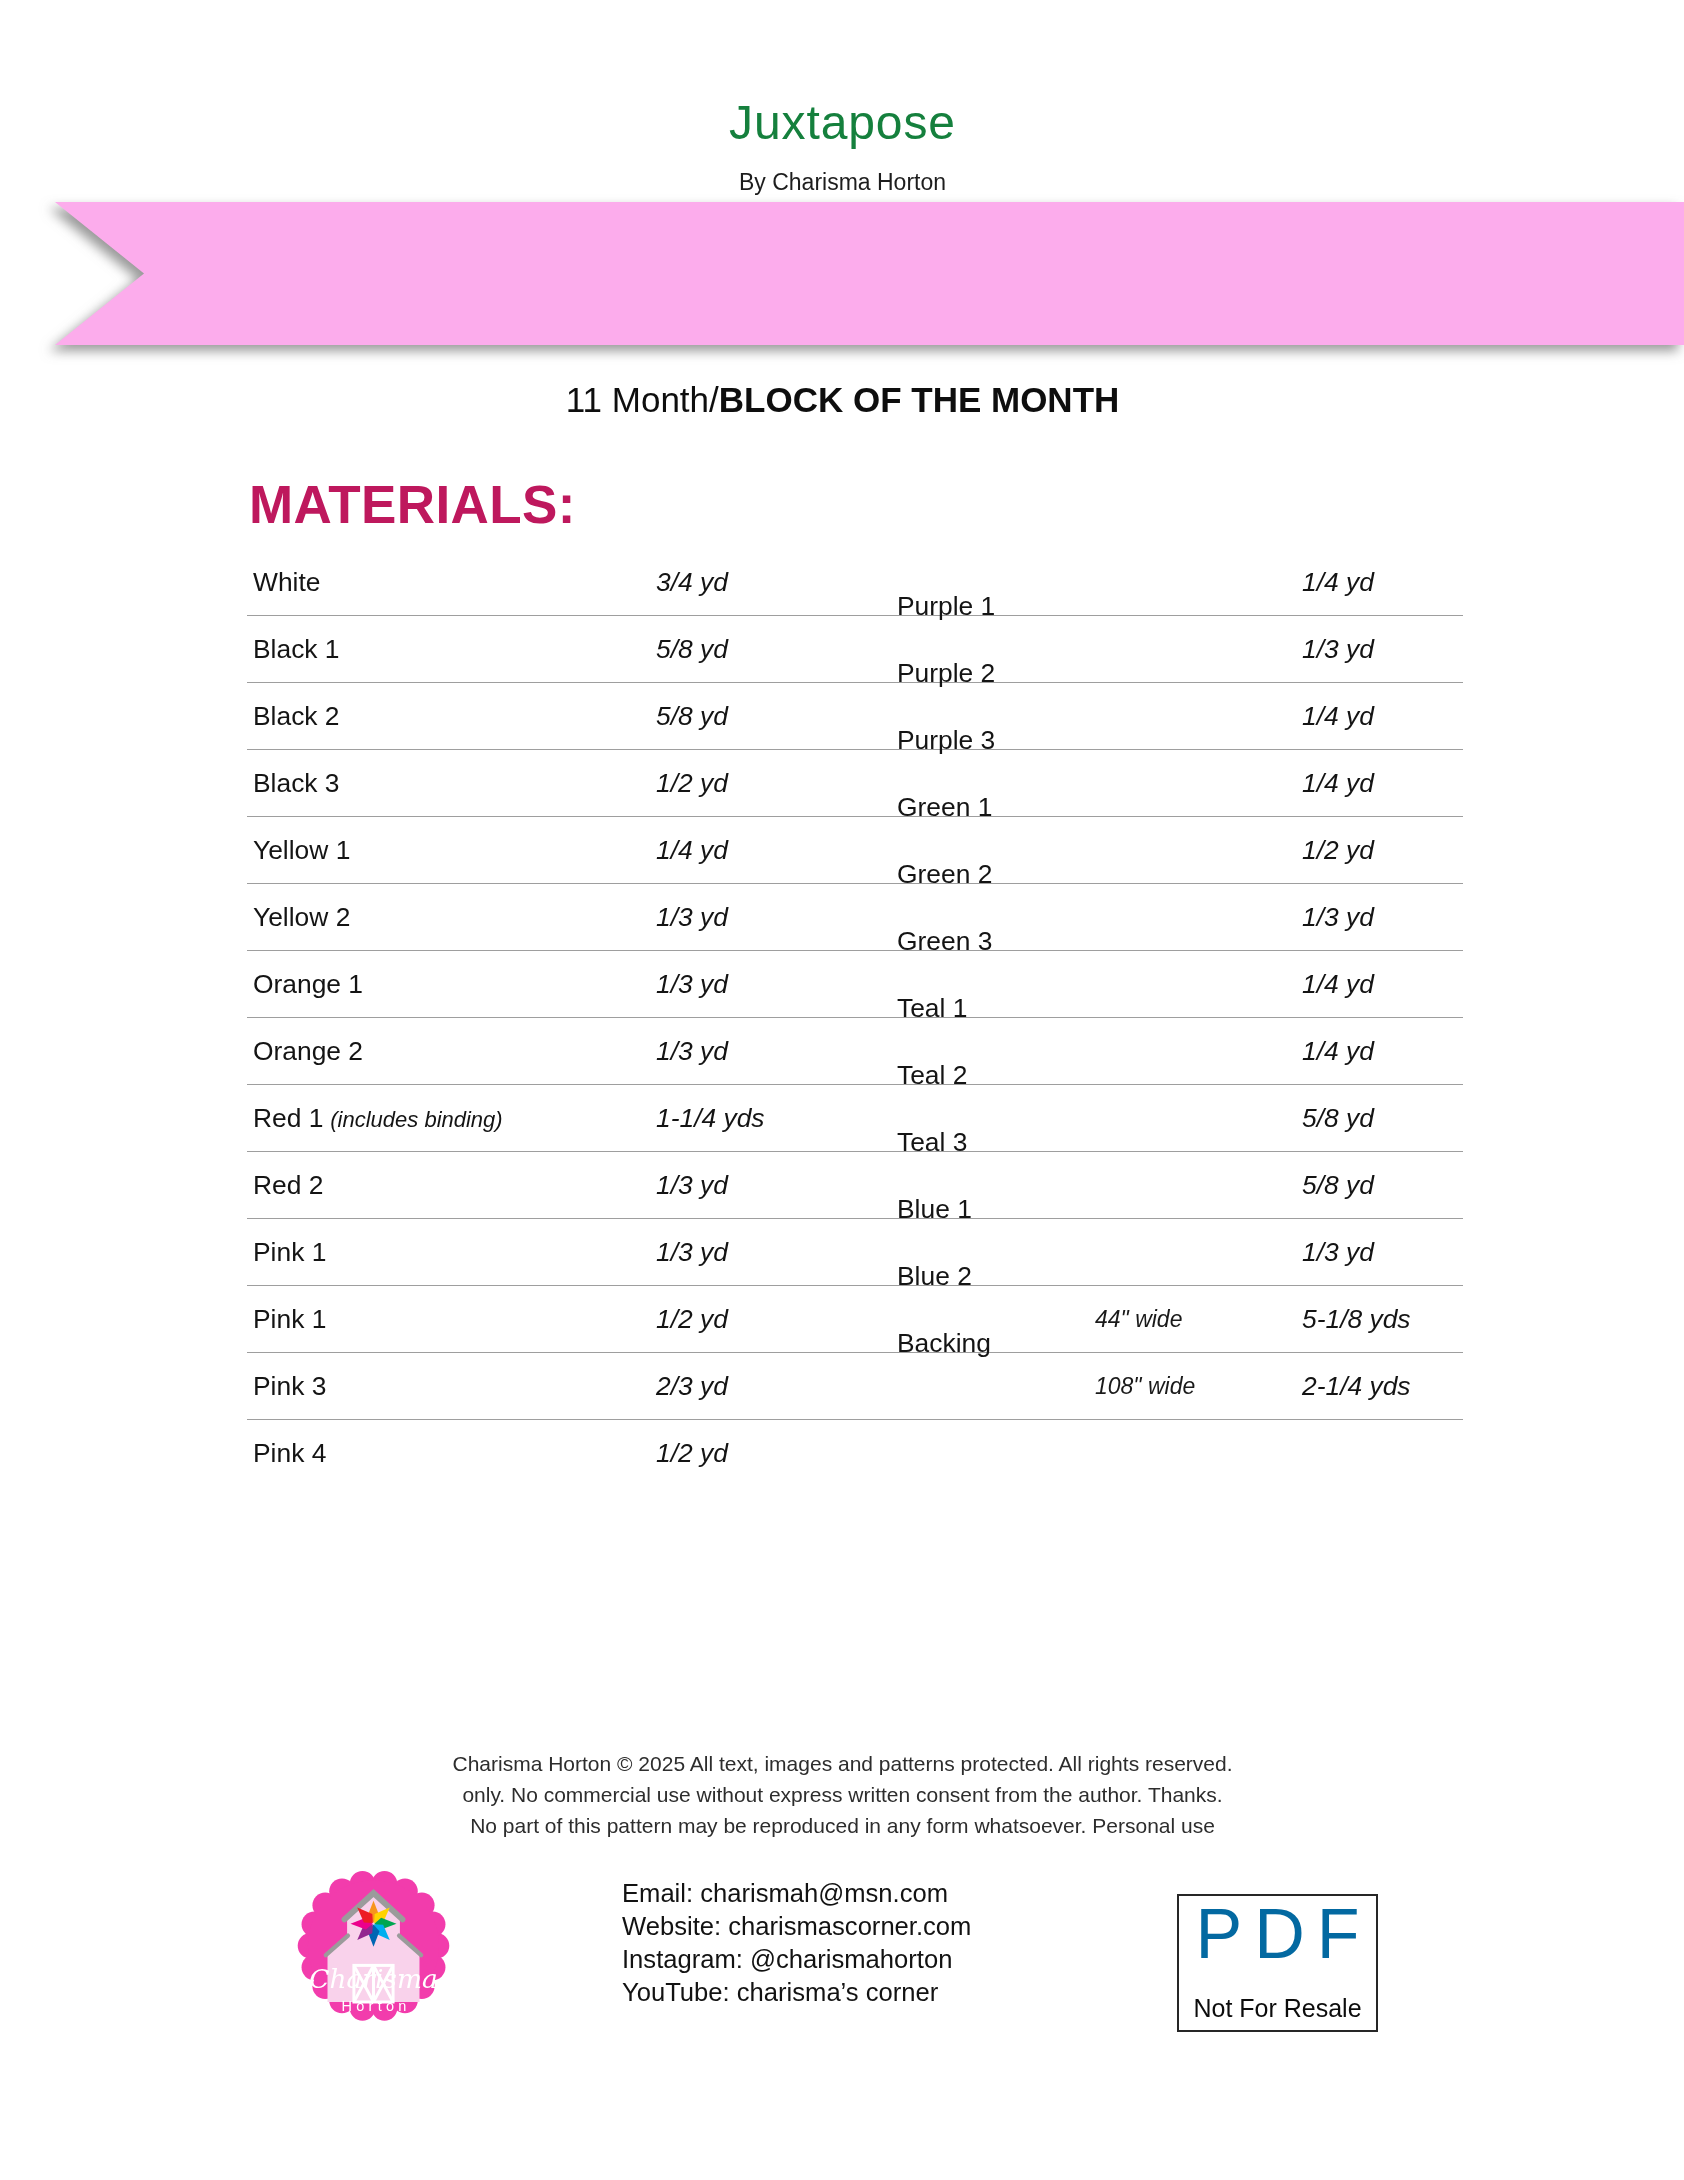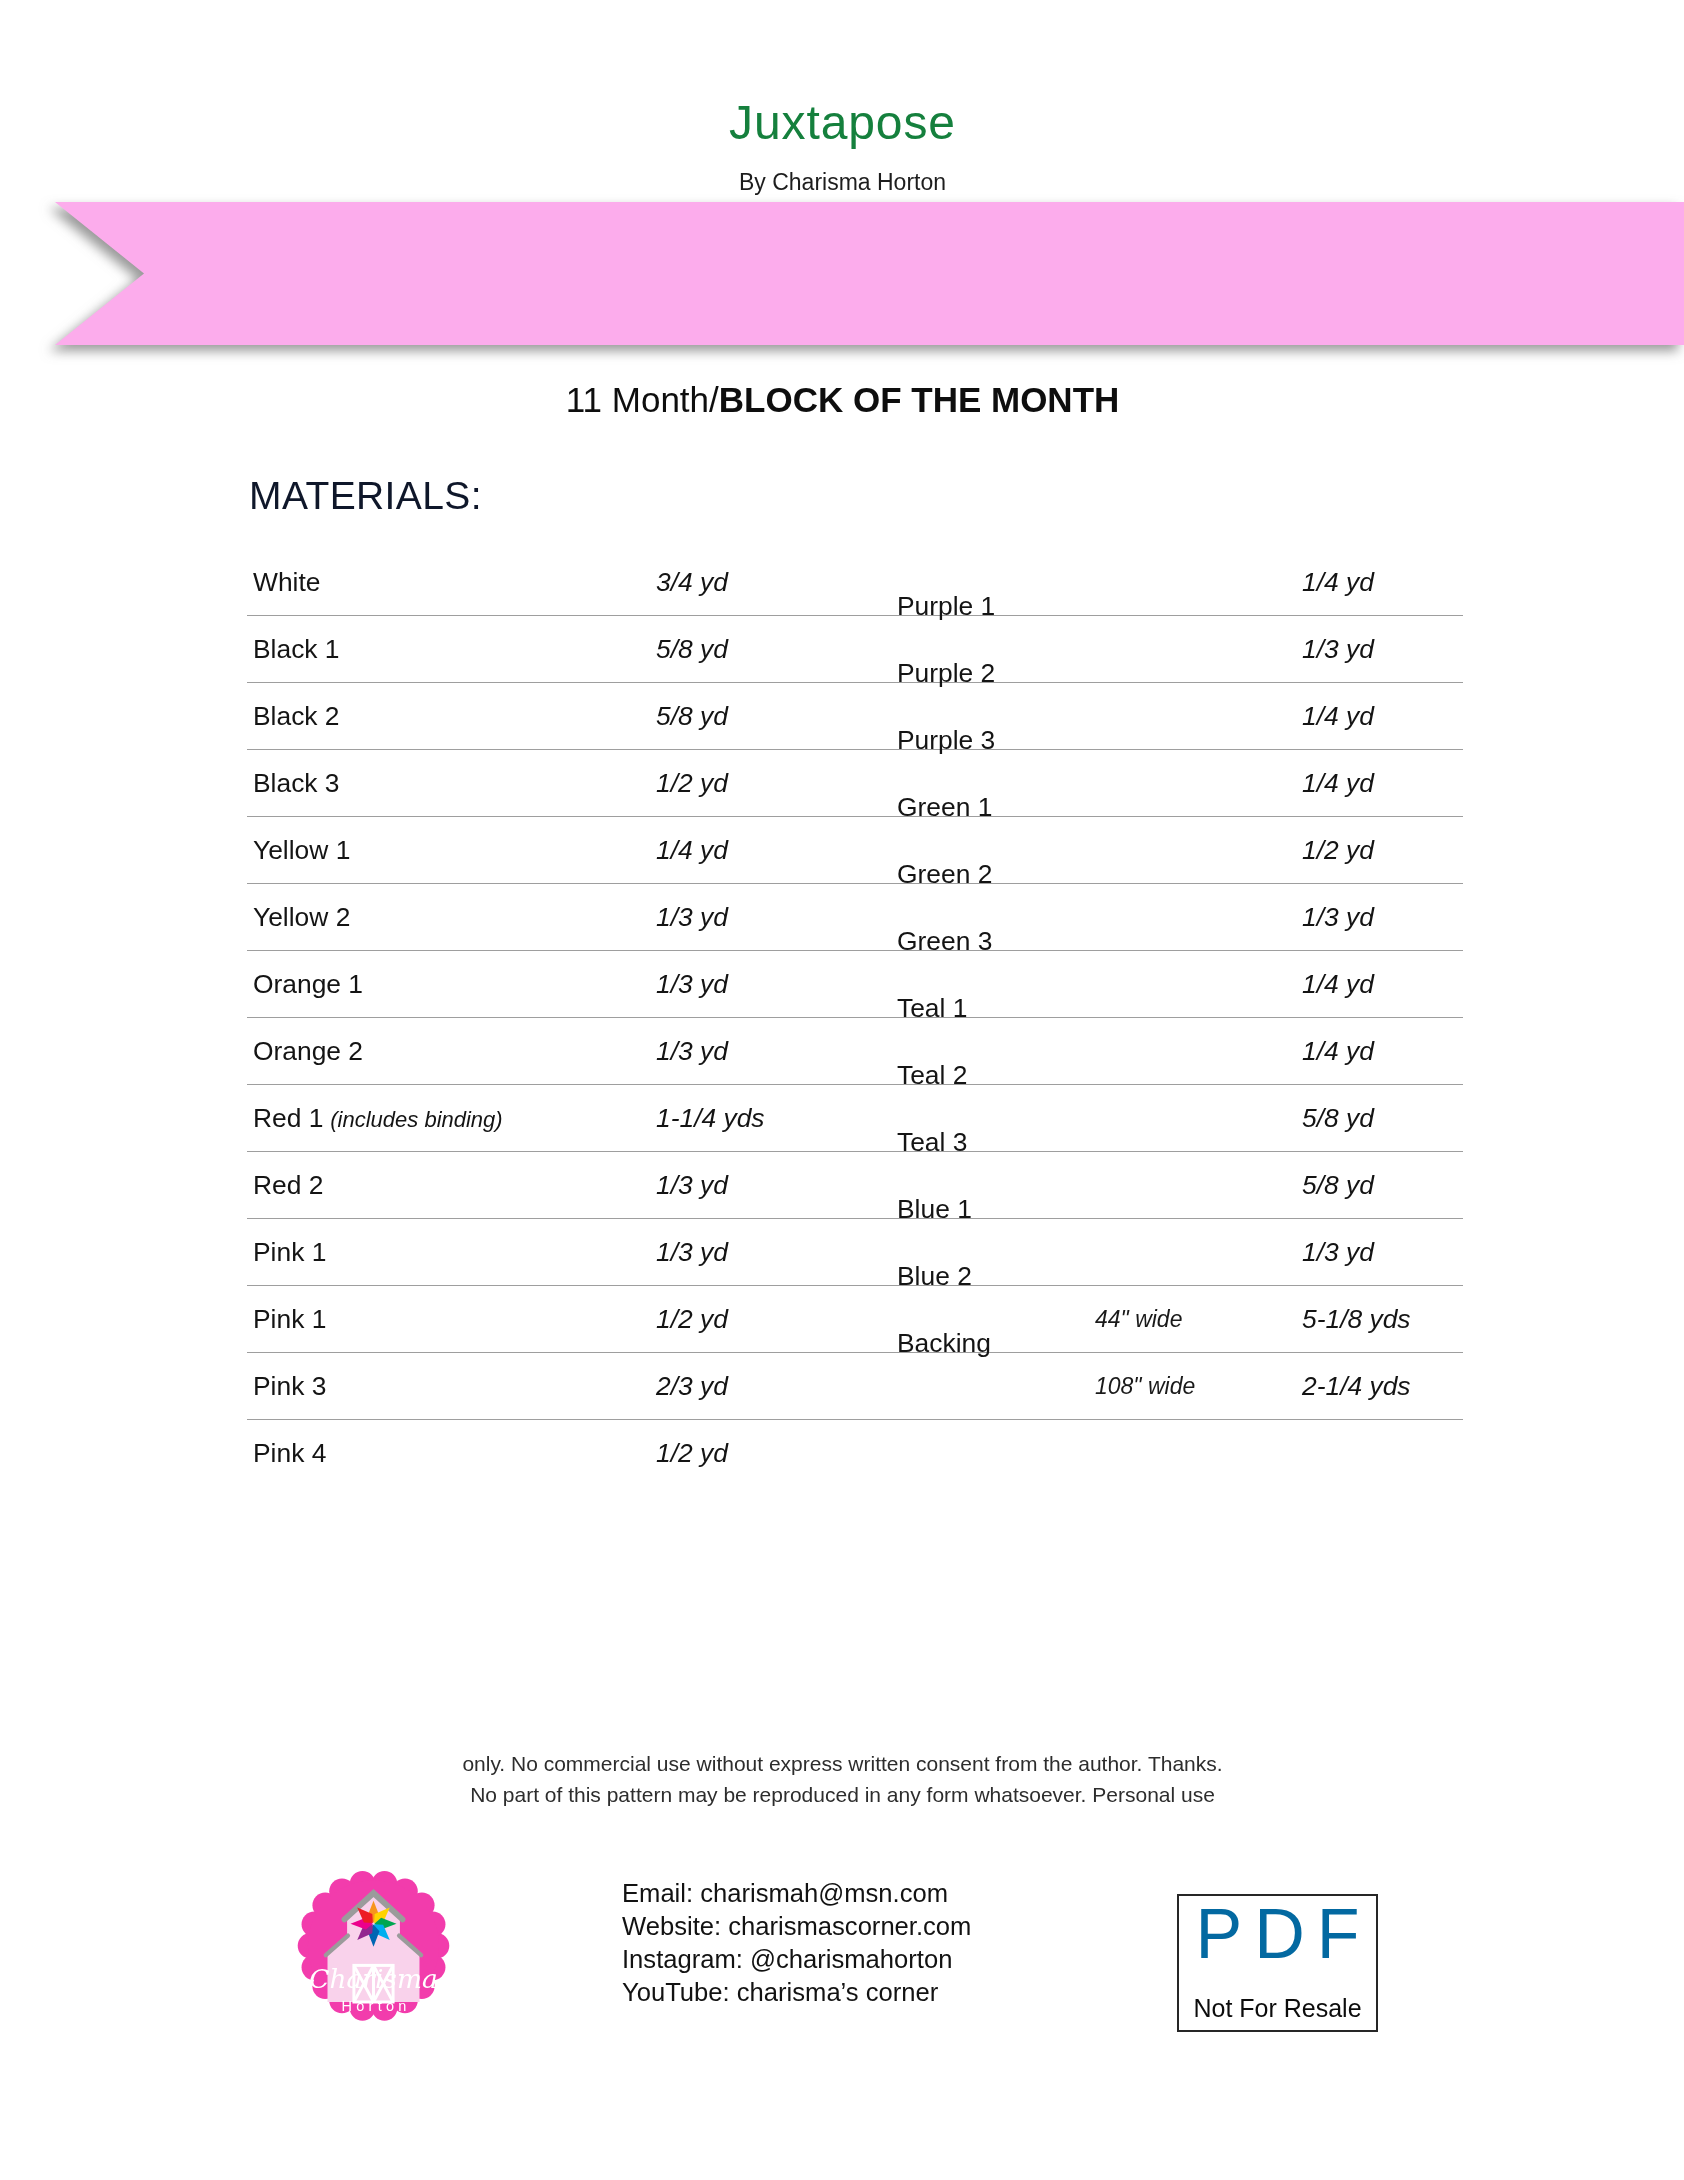--- a/index.html
+++ b/index.html
@@ -27,21 +27,21 @@
   }
 
   .subtitle {
     position:absolute; top:380px; left:0; width:100%;
     text-align:center; font-size:35px; color:#0e0e0e;
   }
   .subtitle .bold { font-weight:700; }
 
   .materials-heading {
     position:absolute; left:249px; top:474px; margin:0;
-    font-size:39px; font-weight:400; letter-spacing:0.4px; color:#0f172a;
+    font-size:53px; font-weight:700; letter-spacing:0.4px; color:#be185d;
   }
 
   .mat-table { position:absolute; left:247px; top:549px; width:1216px; }
   .mrow {
     display:flex; align-items:center; height:67px;
     border-bottom:1.7px solid #9e9e9e; box-sizing:border-box;
   }
   .mrow:last-child { border-bottom:none; }
   .cell { font-size:26.4px; color:#141414; white-space:nowrap; overflow:visible; }
   .c-lname  { width:409px; padding-left:6px; box-sizing:border-box; }
@@ -188,20 +188,21 @@
       <div class="mrow">
         <div class="cell c-lname">Pink 4</div>
         <div class="cell c-lqty">1/2 yd</div>
         <div class="cell c-rname"></div>
         <div class="cell c-rextra"></div>
         <div class="cell c-rqty"></div>
       </div>
     </div>
 
   <div class="copyright" id="copyright">
+      <div>Charisma Horton © 2025 All text, images and patterns protected. All rights reserved.</div>
       <div>only. No commercial use without express written consent from the author.  Thanks.</div>
       <div>No part of this pattern may be reproduced in any form whatsoever. Personal use</div>
     </div>
 
   <svg class="logo" viewBox="0 0 182 182">
     <g fill="#f23cac" class="logo-pink-fill">
       <circle cx="165" cy="89" r="15"></circle>
         <circle cx="160.5" cy="114.3" r="15"></circle>
         <circle cx="147.7" cy="136.6" r="15"></circle>
       <circle cx="128" cy="153.1" r="15"></circle>

